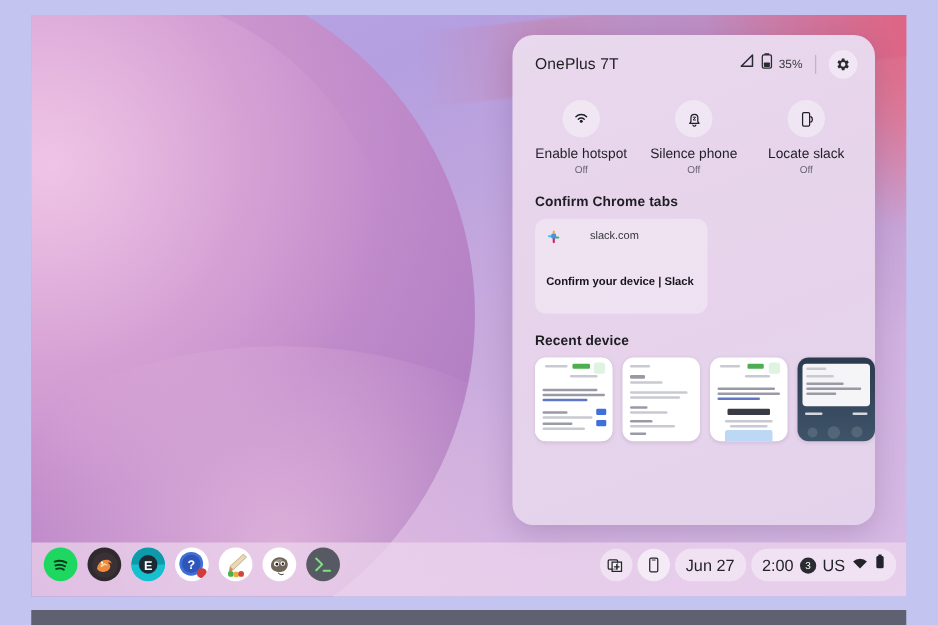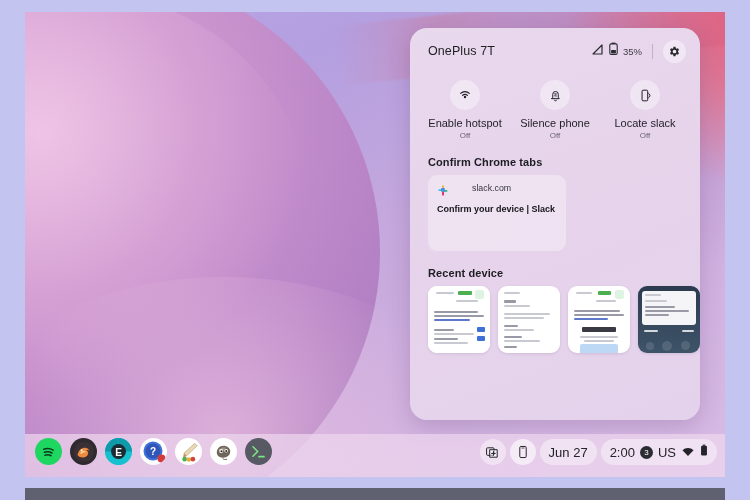--- a/index.html
+++ b/index.html
@@ -82,21 +82,21 @@
     font-size:11px; font-weight:bold; color:#1d1d22;
     padding:16px 0 7px 18px; letter-spacing:.1px;
   }
   .tab-card {
     margin-left:18px; width:138px; height:76px;
     background:rgba(255,255,255,0.33);
     border-radius:9px; padding:8px 9px; cursor:pointer;
   }
   .tab-head { display:flex; gap:22px; }
   .tab-url { font-size:8.8px; color:#35353c; }
-  .tab-title { font-size:9px; font-weight:bold; color:#15151a; margin-top:2px; line-height:1.45; }
+  .tab-title { font-size:9px; font-weight:bold; color:#15151a; margin-top:18px; line-height:1.45; }
 
   .photos { display:flex; gap:8px; padding:0 0 0 18px; }
   .thumb {
     width:62px; height:67px; border-radius:9px; overflow:hidden;
     background:#fff; position:relative; cursor:pointer;
     box-shadow:0 1px 3px rgba(60,40,80,0.12);
   }
   .ln { position:absolute; background:#c9c9d2; border-radius:1px; height:2px; }
   .ln.d { background:#9a9aa6; }
   .ln.b { background:#5f77c8; }

